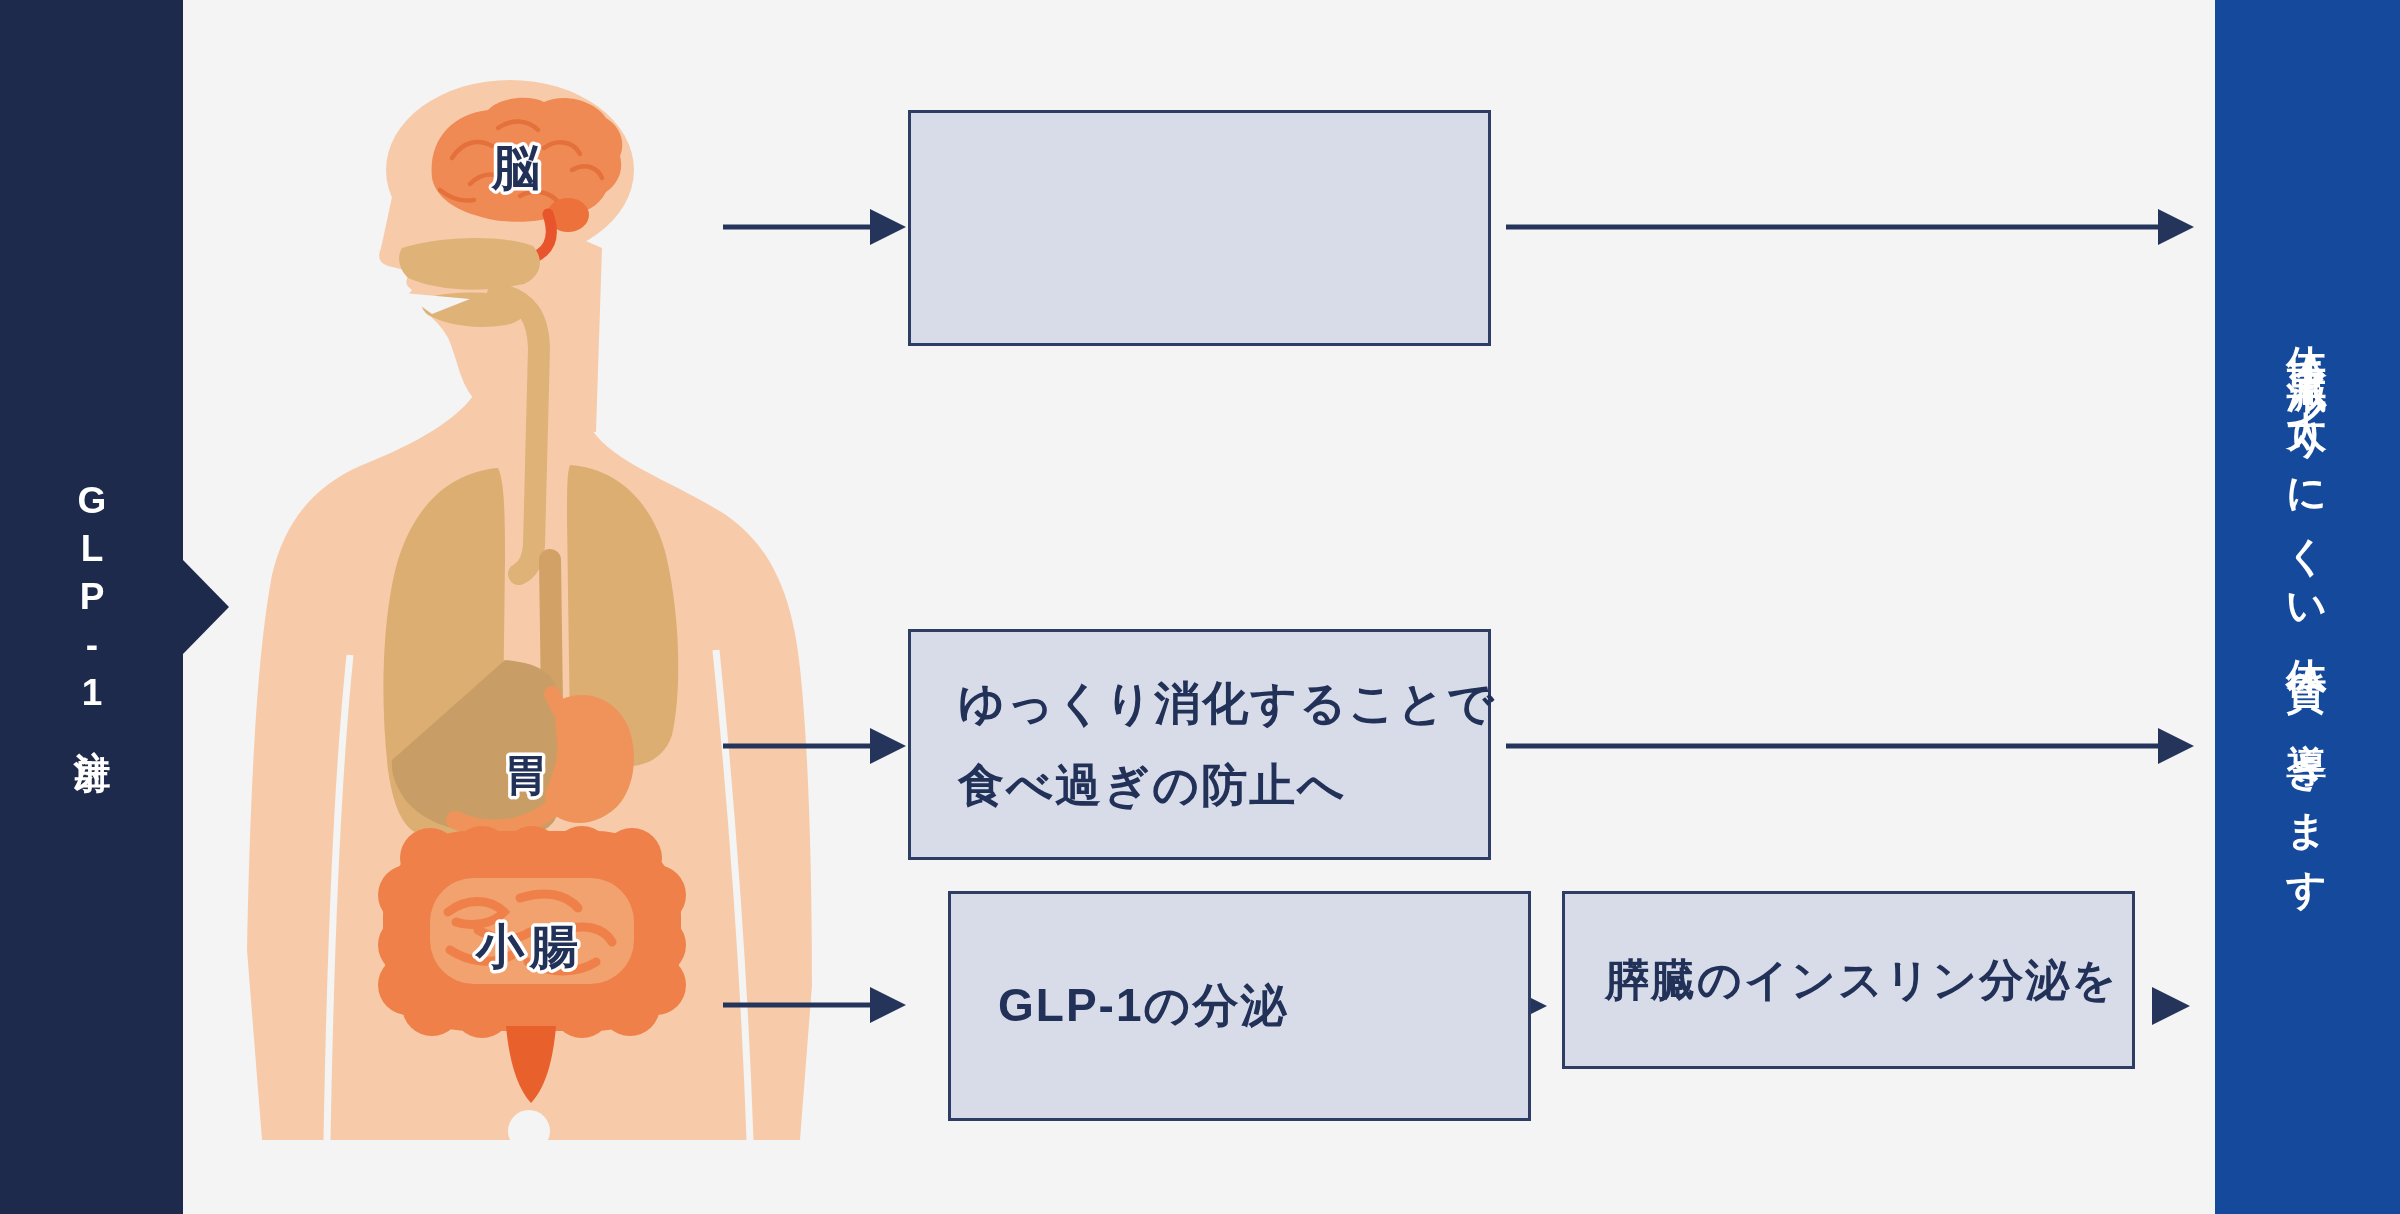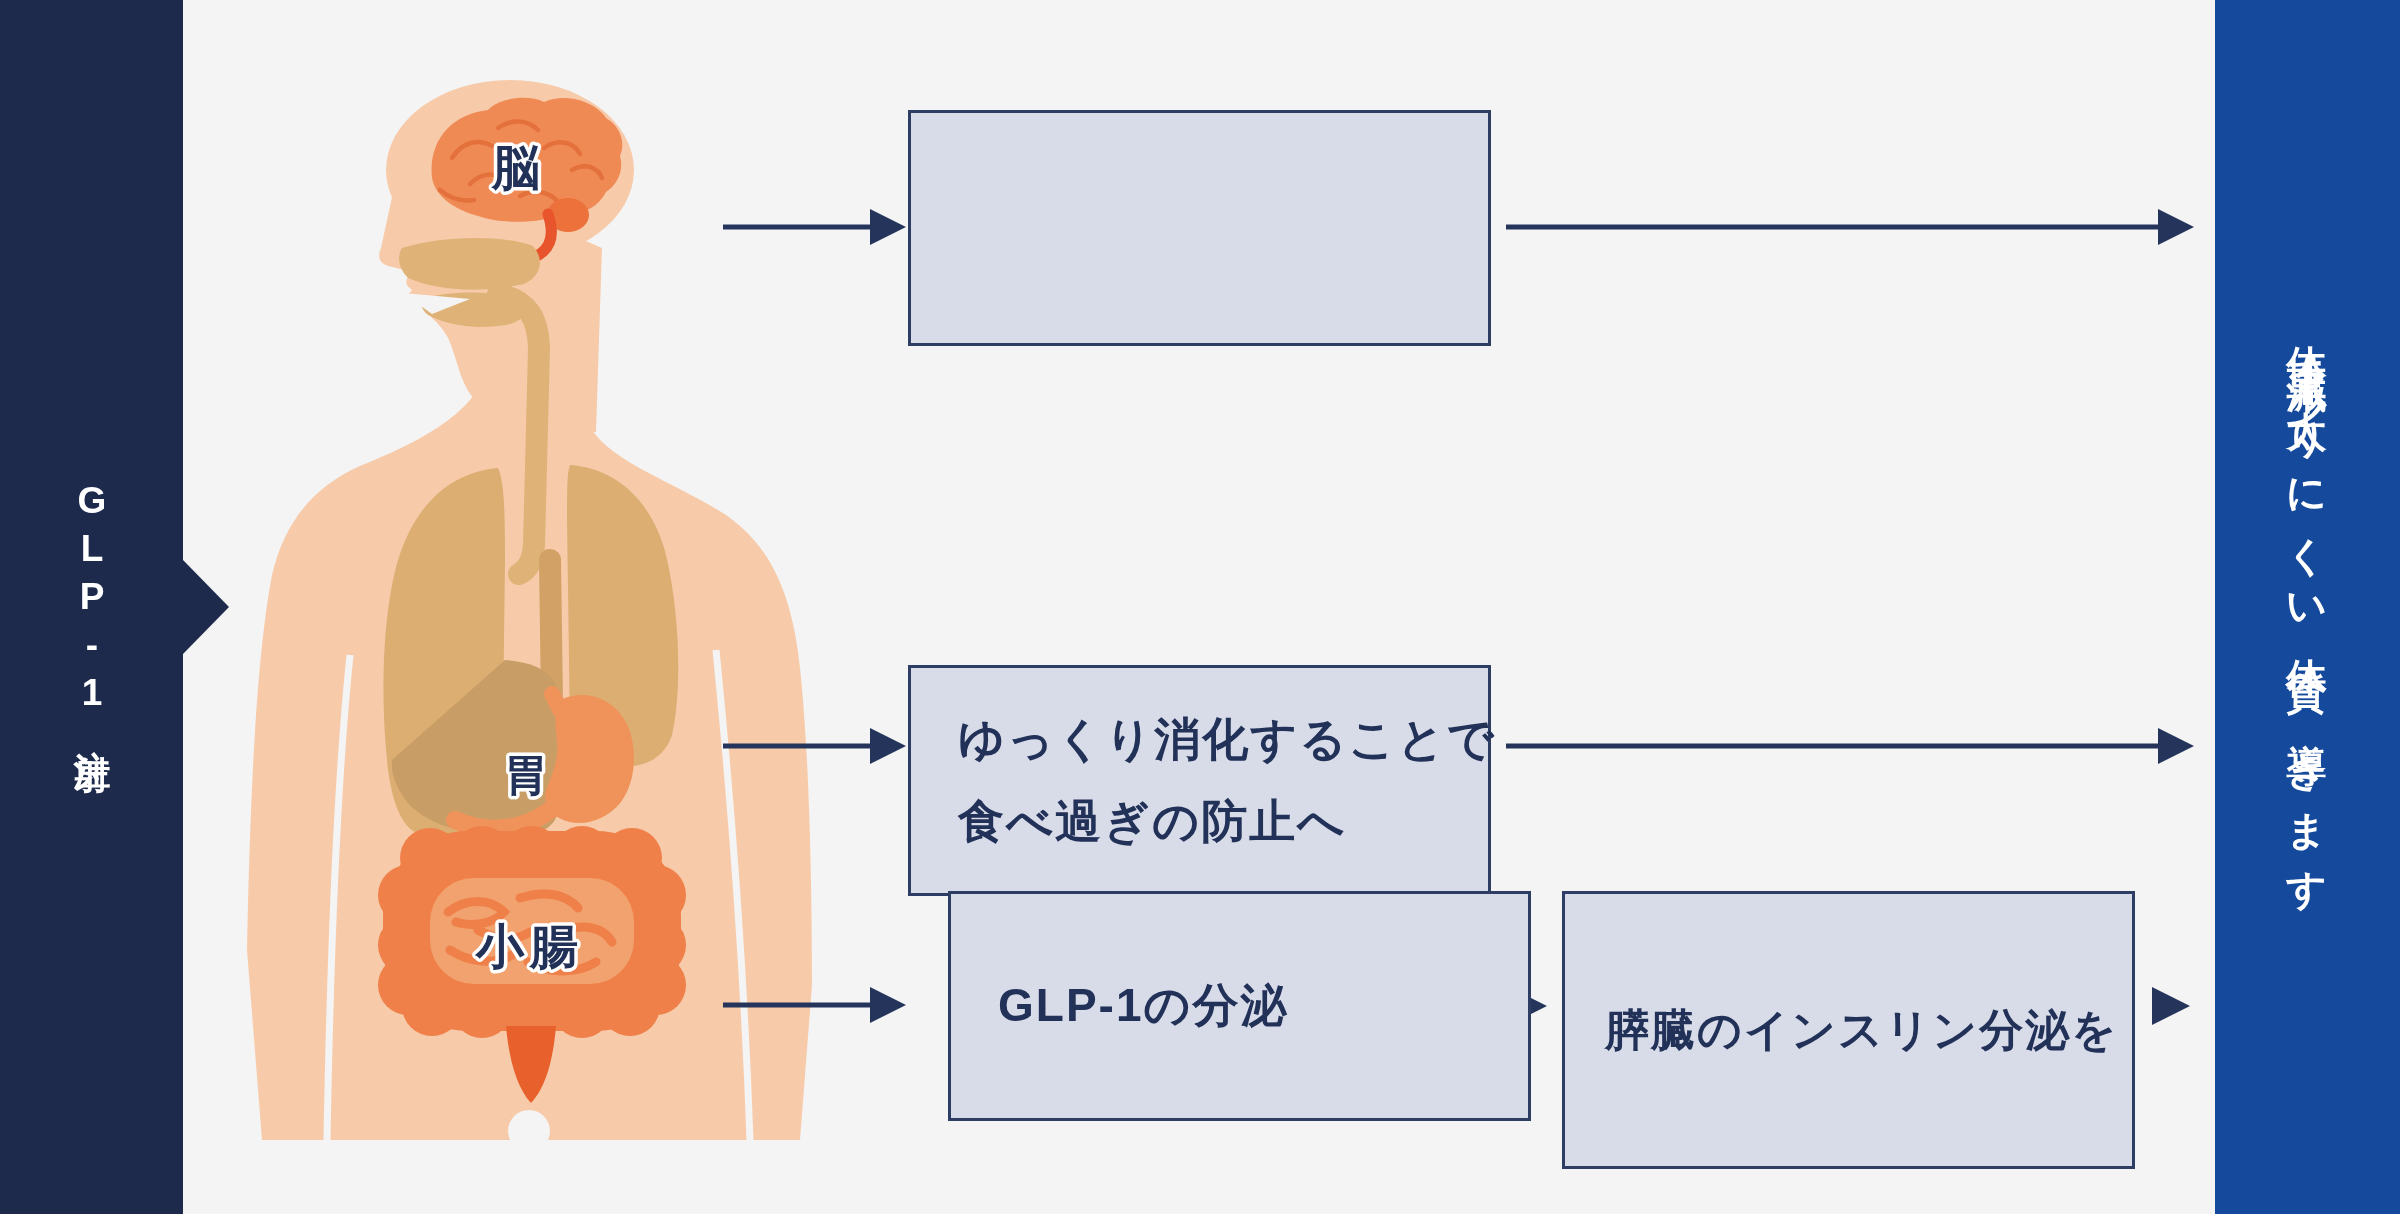--- a/index.html
+++ b/index.html
@@ -20,23 +20,23 @@
   #bodysvg{position:absolute;left:0;top:0;}
   .flowbox{
     position:absolute;box-sizing:border-box;
     background:#d8dbe8;border:3px solid #2e3d63;
     color:#223158;font-weight:700;font-size:46px;letter-spacing:2px;line-height:1.78;
     display:flex;flex-direction:column;justify-content:center;
     padding-left:47px;
   }
   .flowbox .bline{white-space:nowrap;}
   #box-brain{left:908px;top:110px;width:583px;height:236px;}
-  #box-stomach{left:908px;top:629px;width:583px;height:231px;margin-top:36px;}
+  #box-stomach{left:908px;top:629px;width:583px;height:231px;}
   #box-intestine{left:948px;top:891px;width:583px;height:230px;}
-  #box-pancreas{left:1562px;top:891px;width:573px;height:278px;padding-left:40px;font-size:44px;}
+  #box-pancreas{left:1562px;top:891px;width:573px;height:178px;padding-left:40px;font-size:44px;}
   .organ-label{
     font-weight:700;fill:#223158;stroke:#ffffff;stroke-width:7px;
     paint-order:stroke;stroke-linejoin:round;
     font-family:"Liberation Sans","DejaVu Sans",sans-serif;
   }
 </style>
 </head>
 <body>
 
 <div id="stage">

